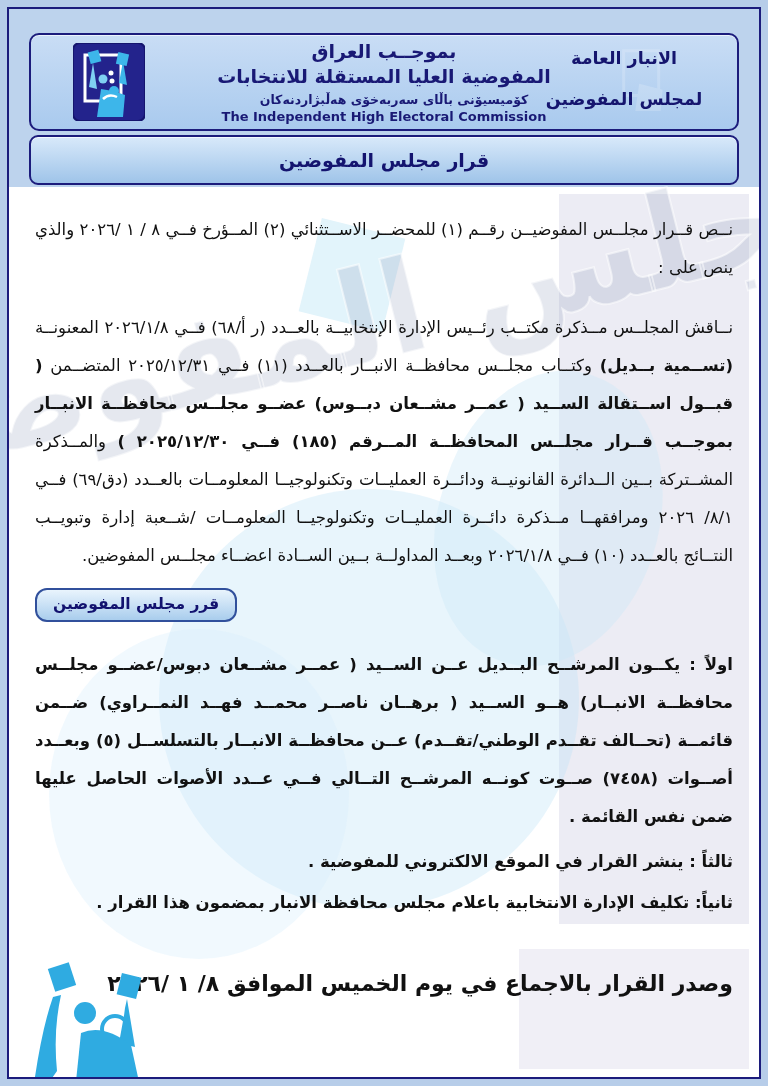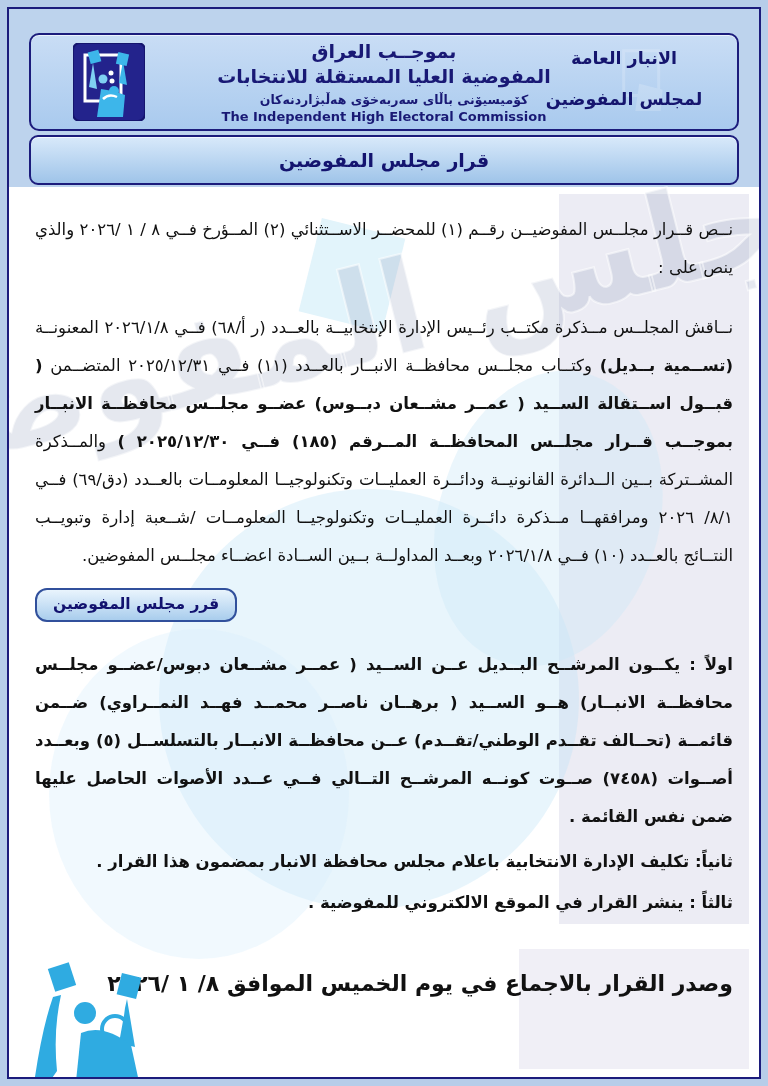--- a/index.html
+++ b/index.html
@@ -171,22 +171,22 @@
 
     <p class="para" id="p-intro"><span>نــص قــرار مجلــس المفوضيــن رقــم (١) للمحضــر الاســتثنائي (٢) المــؤرخ فــي ٨ / ١ /٢٠٢٦ والذي ينص على :</span></p>
 
     <p class="para" id="p-discussion"><span>نــاقش المجلــس مــذكرة مكتــب رئــيس الإدارة الإنتخابيــة بالعــدد (ر أ/٦٨) فــي ٢٠٢٦/١/٨ المعنونــة </span><span class="b">(تســمية بــديل)</span><span> وكتــاب مجلــس محافظــة الانبــار بالعــدد (١١) فــي ٢٠٢٥/١٢/٣١ المتضــمن </span><span class="b">( قبــول اســتقالة الســيد ( عمــر مشــعان دبــوس) عضــو مجلــس محافظــة الانبــار بموجــب قــرار مجلــس المحافظــة المــرقم (١٨٥) فــي ٢٠٢٥/١٢/٣٠ )</span><span> والمــذكرة المشــتركة بــين الــدائرة القانونيــة ودائــرة العمليــات وتكنولوجيــا المعلومــات بالعــدد (دق/٦٩) فــي ٨/١/ ٢٠٢٦ ومرافقهــا مــذكرة دائــرة العمليــات وتكنولوجيــا المعلومــات /شــعبة إدارة وتبويــب النتــائج بالعــدد (١٠) فــي ٢٠٢٦/١/٨ وبعــد المداولــة بــين الســادة اعضــاء مجلــس المفوضين.</span></p>
 
     <div class="badge-row">
       <span class="badge">قرر مجلس المفوضين</span>
     </div>
 
     <p class="para" id="p-first">اولاً : يكــون المرشــح البــديل عــن الســيد ( عمــر مشــعان دبوس/عضــو مجلــس محافظــة الانبــار) هــو الســيد ( برهــان ناصــر محمــد فهــد النمــراوي) ضــمن قائمــة (تحــالف تقــدم الوطني/تقــدم) عــن محافظــة الانبــار بالتسلســل (٥) وبعــدد أصــوات (٧٤٥٨) صــوت كونــه المرشــح التــالي فــي عــدد الأصوات الحاصل عليها ضمن نفس القائمة .</p>
+    <p class="para clause">ثالثاً : ينشر القرار في الموقع الالكتروني للمفوضية .</p>
     <p class="para clause">ثانياً: تكليف الإدارة الانتخابية باعلام مجلس محافظة الانبار بمضمون هذا القرار .</p>
-    <p class="para clause">ثالثاً : ينشر القرار في الموقع الالكتروني للمفوضية .</p>
 
     <p class="closing">وصدر القرار بالاجماع في يوم الخميس  الموافق   ٨/ ١ /٢٠٢٦</p>
   </div>
 
   <div class="corner-logo">
     <svg width="170" height="130" viewBox="0 0 170 130">
       <rect x="28" y="4" width="22" height="24" fill="#2fabe1" transform="rotate(-18 39 16)"></rect>
       <rect x="96" y="14" width="20" height="22" fill="#2fabe1" transform="rotate(14 106 25)"></rect>
       <path d="M38 34 Q30 70 34 110 L20 130 L10 130 Q18 70 30 36 Z" fill="#2fabe1"></path>
       <circle cx="62" cy="52" r="11" fill="#2fabe1"></circle>

